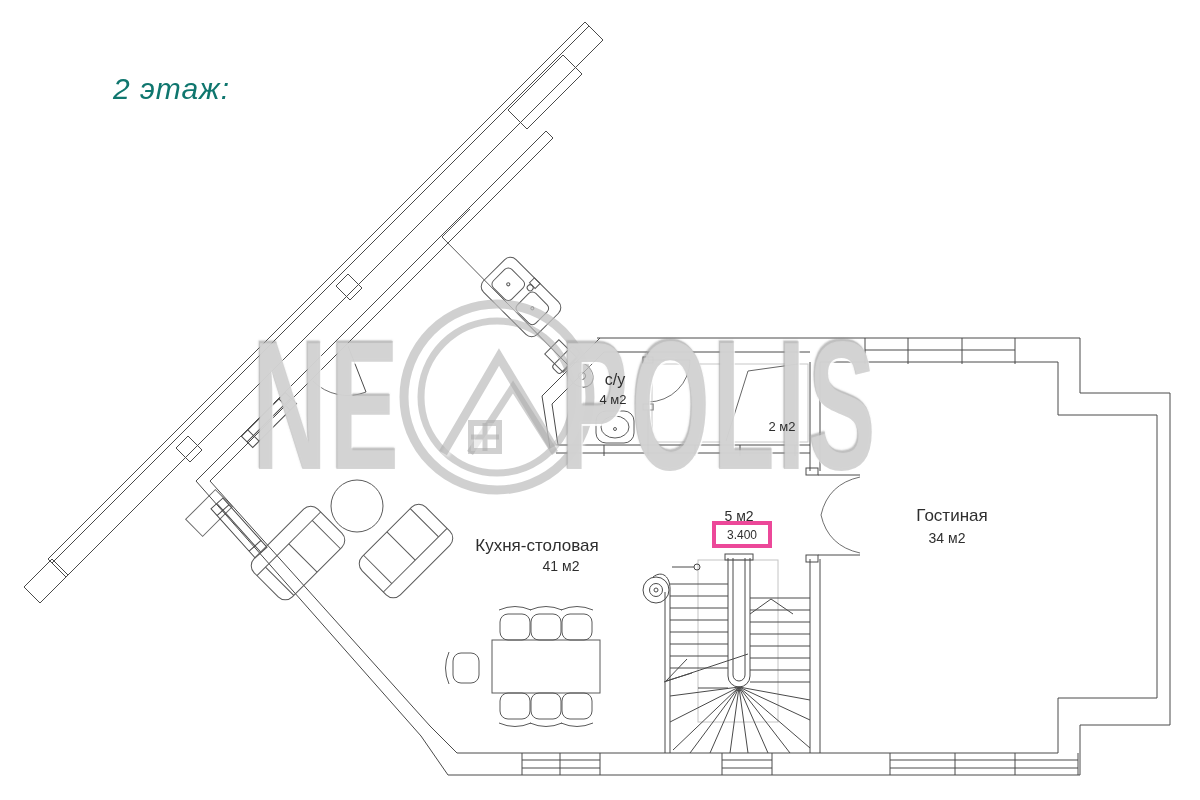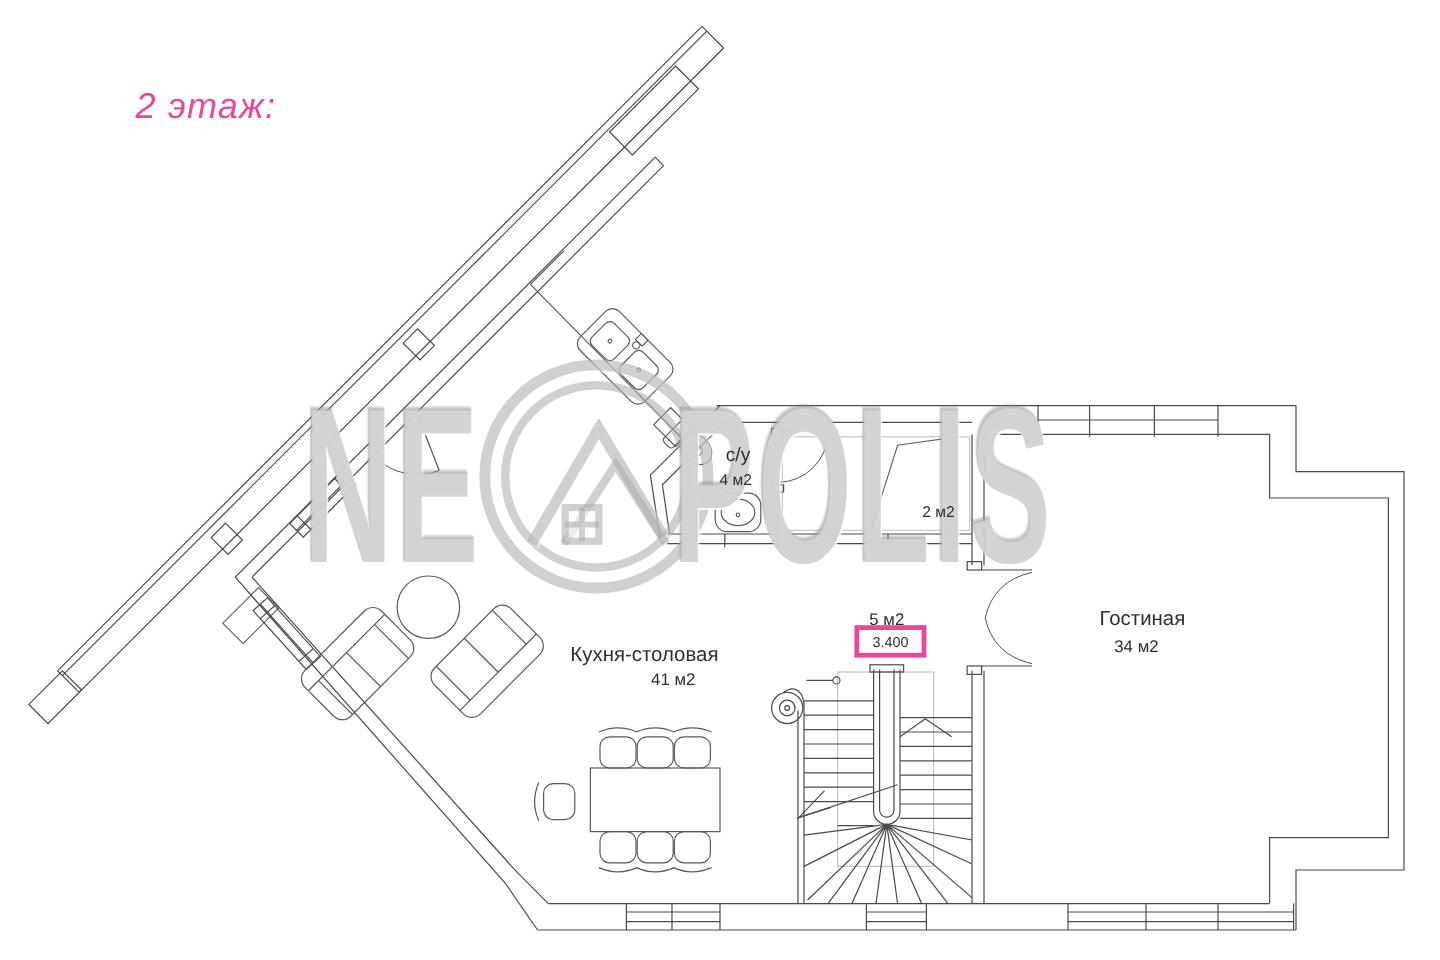--- a/index.html
+++ b/index.html
@@ -4,21 +4,21 @@
 <style>
   html,body{margin:0;padding:0;background:#ffffff;}
   #stage{position:relative;width:1200px;height:800px;background:#ffffff;overflow:hidden;
          font-family:"Liberation Sans",sans-serif;}
   #plan-svg{position:absolute;left:0;top:0;}
   .lbl{position:absolute;color:#2e2e2e;white-space:nowrap;transform:translateX(-50%);}
   .room-name{font-size:17px;}
   .room-area{font-size:14px;}
   .small-lbl{font-size:13px;}
   #page-title{position:absolute;left:113px;top:72px;font-size:30px;font-style:italic;
-              color:#ec4899;letter-spacing:1px;transform:none;text-align:center;}
+              color:#0f766e;letter-spacing:1px;transform:none;text-align:center;}
   #elev-box{position:absolute;left:712px;top:521px;width:52px;height:19px;border:4px solid #ec4899;
             display:flex;align-items:center;justify-content:center;font-size:12px;color:#2e2e2e;
             background:#fff;}
   
   #watermark{position:absolute;left:0;top:0;width:1200px;height:648px;pointer-events:none;}
   .wm-text{position:absolute;font-size:186px;font-weight:bold;
            color:rgba(178,178,178,0.55);letter-spacing:4px;line-height:1;
            text-shadow:2px 2px 1px rgba(255,255,255,0.9),-1px -1px 2px rgba(120,120,120,0.35);}
   #wm-left{left:252px;top:312px;transform:scaleX(0.56);transform-origin:left top;}
   #wm-right{left:560px;top:312px;transform:scaleX(0.55);transform-origin:left top;}

